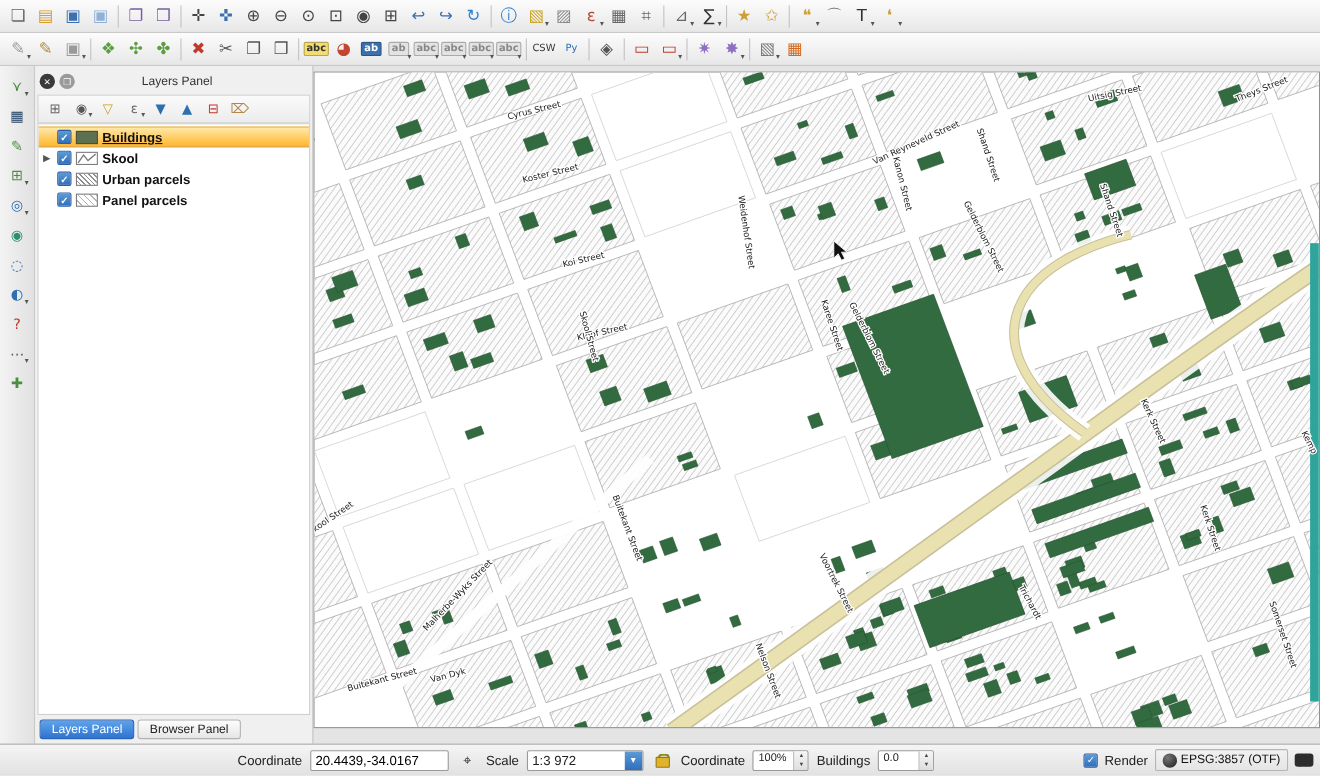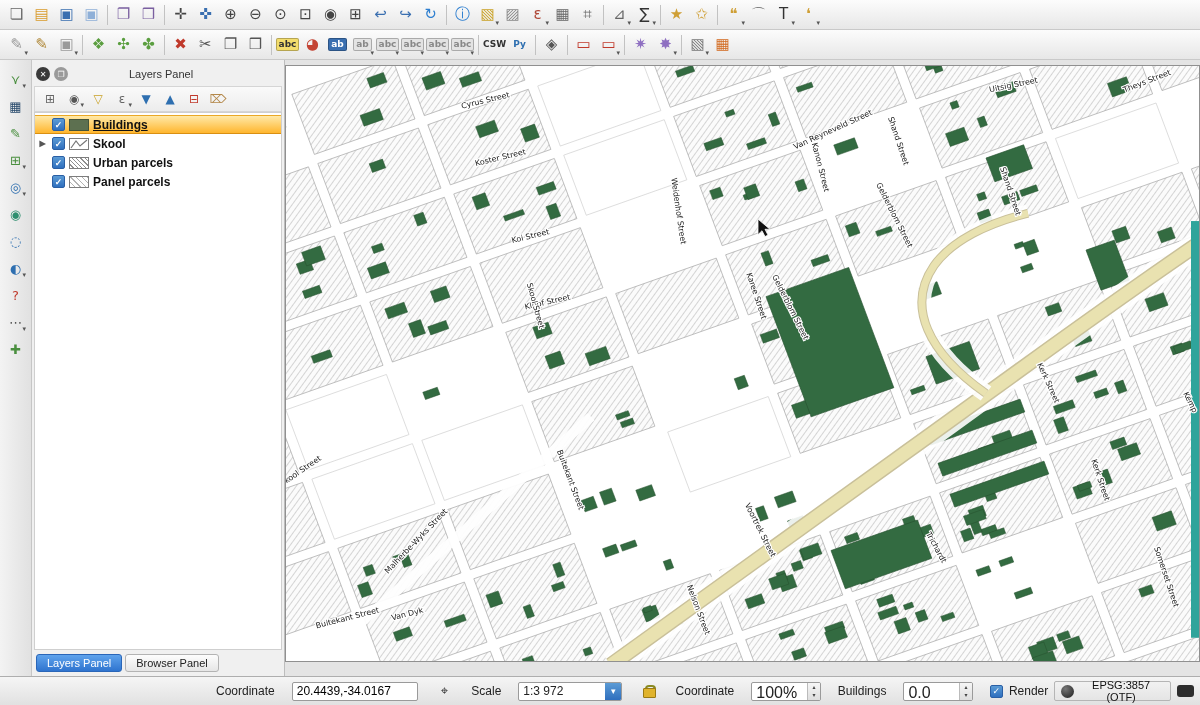--- a/index.html
+++ b/index.html
@@ -7,21 +7,21 @@
   font-family:"Liberation Sans",sans-serif;font-size:12px;color:#222}
 #app{width:1200px;height:705px;display:flex;flex-direction:column}
 
 
 .toolbar{height:30px;flex:none;display:flex;align-items:center;padding:0 4px;
   background:linear-gradient(#fcfcfc,#e7e7e7);border-bottom:1px solid #c9c9c9}
 .tbtn{width:25px;height:24px;flex:none;display:inline-flex;align-items:center;justify-content:center;
   background:transparent;border:1px solid transparent;border-radius:3px;cursor:default;position:relative}
 .tbtn .glyph{font-size:15px;line-height:1;font-family:"DejaVu Sans",sans-serif}
 .tbtn .glyph.pillbg{font-size:9px;font-weight:bold;padding:1px 2px;border-radius:2px;border:1px solid rgba(0,0,0,.25)}
-.tbtn .glyph.txt{font-size:9px;font-weight:bold}
+.tbtn .glyph.txt{font-size:9px;font-weight:normal}
 .tbtn .dd{position:absolute;right:0;bottom:0;font-size:7px;color:#555;line-height:1}
 .tsep{width:1px;height:20px;background:#c2c2c2;margin:0 3px;flex:none}
 
 
 #content{flex:1;display:flex;min-height:0;background:#e4e4e4}
 #leftstrip{width:32px;flex:none;background:linear-gradient(90deg,#f3f3f3,#e1e1e1);
   border-right:1px solid #c6c6c6;display:flex;flex-direction:column;align-items:center;padding-top:8px;gap:5px}
 #leftstrip .tbtn{width:23px;height:22px}
 #leftstrip .glyph{font-size:13px}
 
@@ -56,38 +56,38 @@
 .ptabs{height:26px;flex:none;display:flex;align-items:center;gap:3px;padding:2px 4px}
 .ptab{font-size:11px;padding:2px 10px;border-radius:3px;cursor:default;
   background:linear-gradient(#fdfdfd,#e6e6e6);border:1px solid #b3b3b3;color:#222}
 .ptab.active{background:linear-gradient(#5fa3ec,#2f74cf);border-color:#2a66b8;color:#fff}
 
 
 #map-wrap{flex:1;margin:5px 0 14px 0;border:1px solid #909090;background:#fff;min-width:0;position:relative}
 #map{width:100%;height:100%;display:block}
 
 
-#statusbar{height:29px;flex:none;display:flex;align-items:center;gap:17px;
+#statusbar{height:29px;flex:none;display:flex;align-items:center;gap:7px;
   padding:0 6px 0 216px;background:linear-gradient(#f5f5f5,#e1e1e1);border-top:1px solid #aeaeae}
 .slabel{font-size:12px;color:#222;flex:none}
 .sinput{height:19px;border:1px solid #9a9a9a;border-radius:2px;background:#fff;padding:0 4px;
   font-size:12px;font-family:"Liberation Sans",sans-serif;width:126px}
 .sicon{width:20px;height:20px;border:1px solid transparent;background:transparent;border-radius:2px;
   display:inline-flex;align-items:center;justify-content:center;font-size:13px;color:#333;cursor:default;position:relative}
 .combo{height:19px;display:inline-flex;align-items:stretch;border:1px solid #9a9a9a;border-radius:2px;background:#fff;overflow:hidden}
 .combo-val{width:88px;padding:1px 4px;font-size:12px}
 .combo-dd{width:16px;background:linear-gradient(#5b9bd5,#2f6fbe);color:#fff;font-size:9px;
   display:inline-flex;align-items:center;justify-content:center}
 .lock{width:11px;height:13px;position:relative;display:inline-block}
 .lock:before{content:"";position:absolute;top:0;left:2px;width:7px;height:7px;border:2px solid #8a8a23;
   border-bottom:none;border-radius:4px 4px 0 0}
 .lock:after{content:"";position:absolute;bottom:0;left:0;width:11px;height:8px;background:#e0b32c;
   border:1px solid #9a7a14;border-radius:1px}
 .spin{height:19px;display:inline-flex;align-items:stretch;border:1px solid #9a9a9a;border-radius:2px;background:#fff;overflow:hidden}
-.spin-val{width:56px;padding:1px 4px;font-size:16px}
+.spin-val{width:36px;padding:1px 4px;font-size:10px}
 .spin-arrows{width:13px;display:flex;flex-direction:column;border-left:1px solid #bbb;background:linear-gradient(#f6f6f6,#dedede)}
 .spin-arrows span{flex:1;font-size:6px;line-height:8px;text-align:center;color:#444}
 .sright{margin-left:auto;display:flex;align-items:center;gap:6px}
 .crsbtn{display:inline-flex;align-items:center;gap:4px;height:20px;padding:0 6px;font-size:11px;
   background:transparent;border:1px solid #b5b5b5;border-radius:2px;color:#111;cursor:default;font-family:"Liberation Sans",sans-serif}
 .globe{width:13px;height:13px;border-radius:50%;background:radial-gradient(circle at 35% 30%,#777,#1c1c1c);flex:none}
 .bubble{width:17px;height:12px;background:#2d2d2d;border-radius:3px;position:relative;flex:none;display:inline-block}
 .bubble:after{content:"";position:absolute;left:3px;bottom:-4px;border:4px solid transparent;border-top-color:#2d2d2d;border-left-width:2px;border-right-width:2px}
 </style>
 </head>

